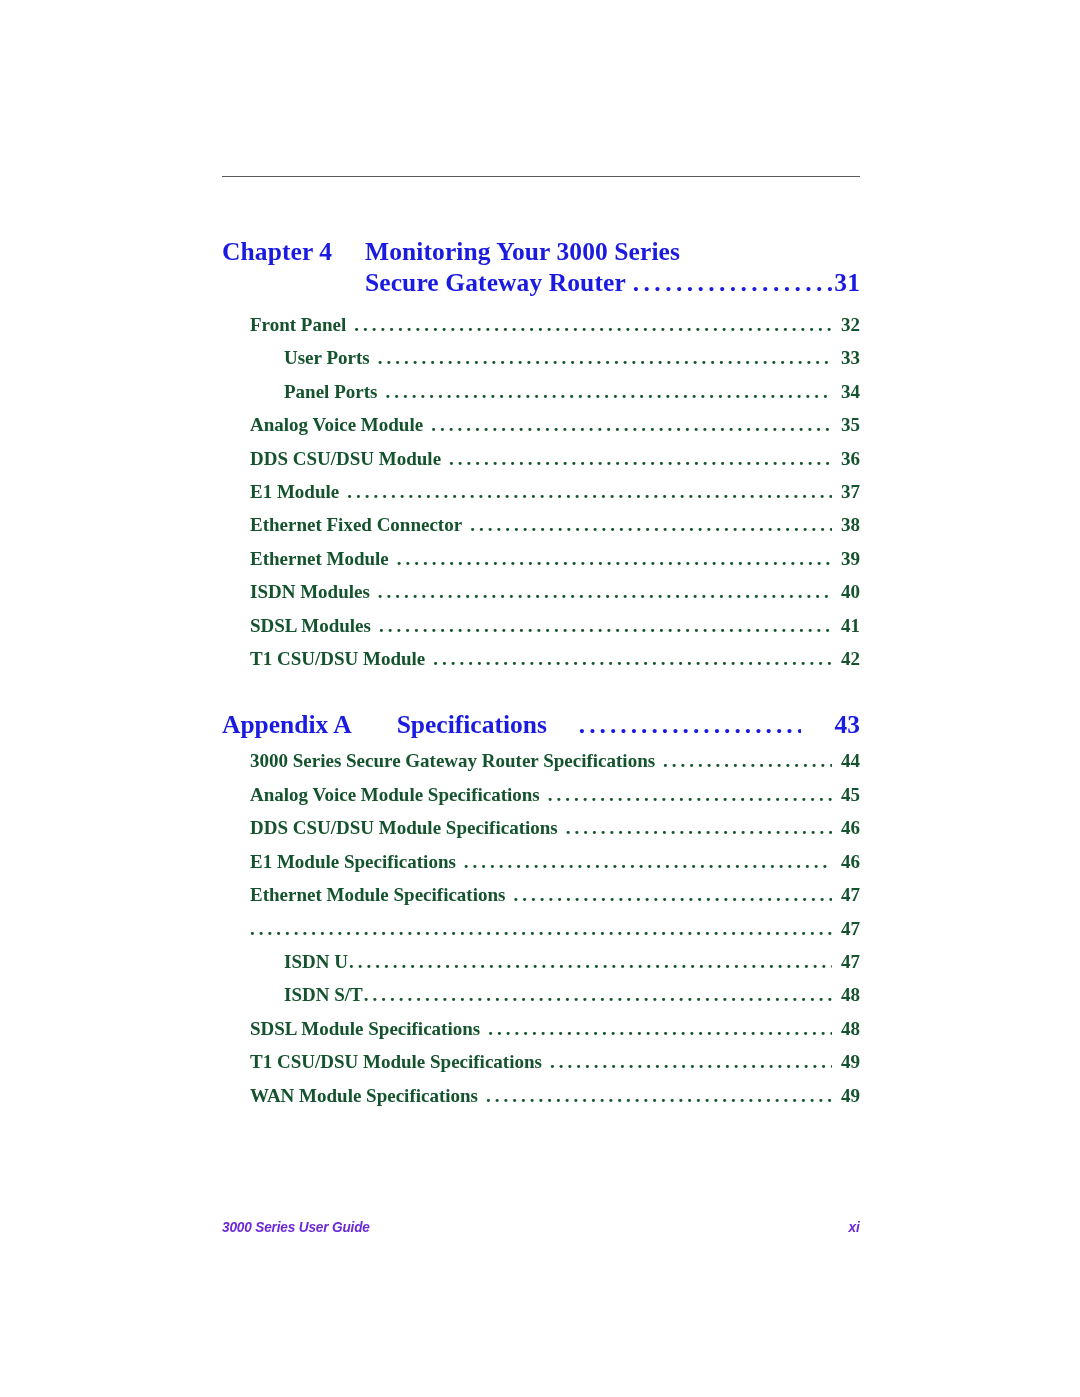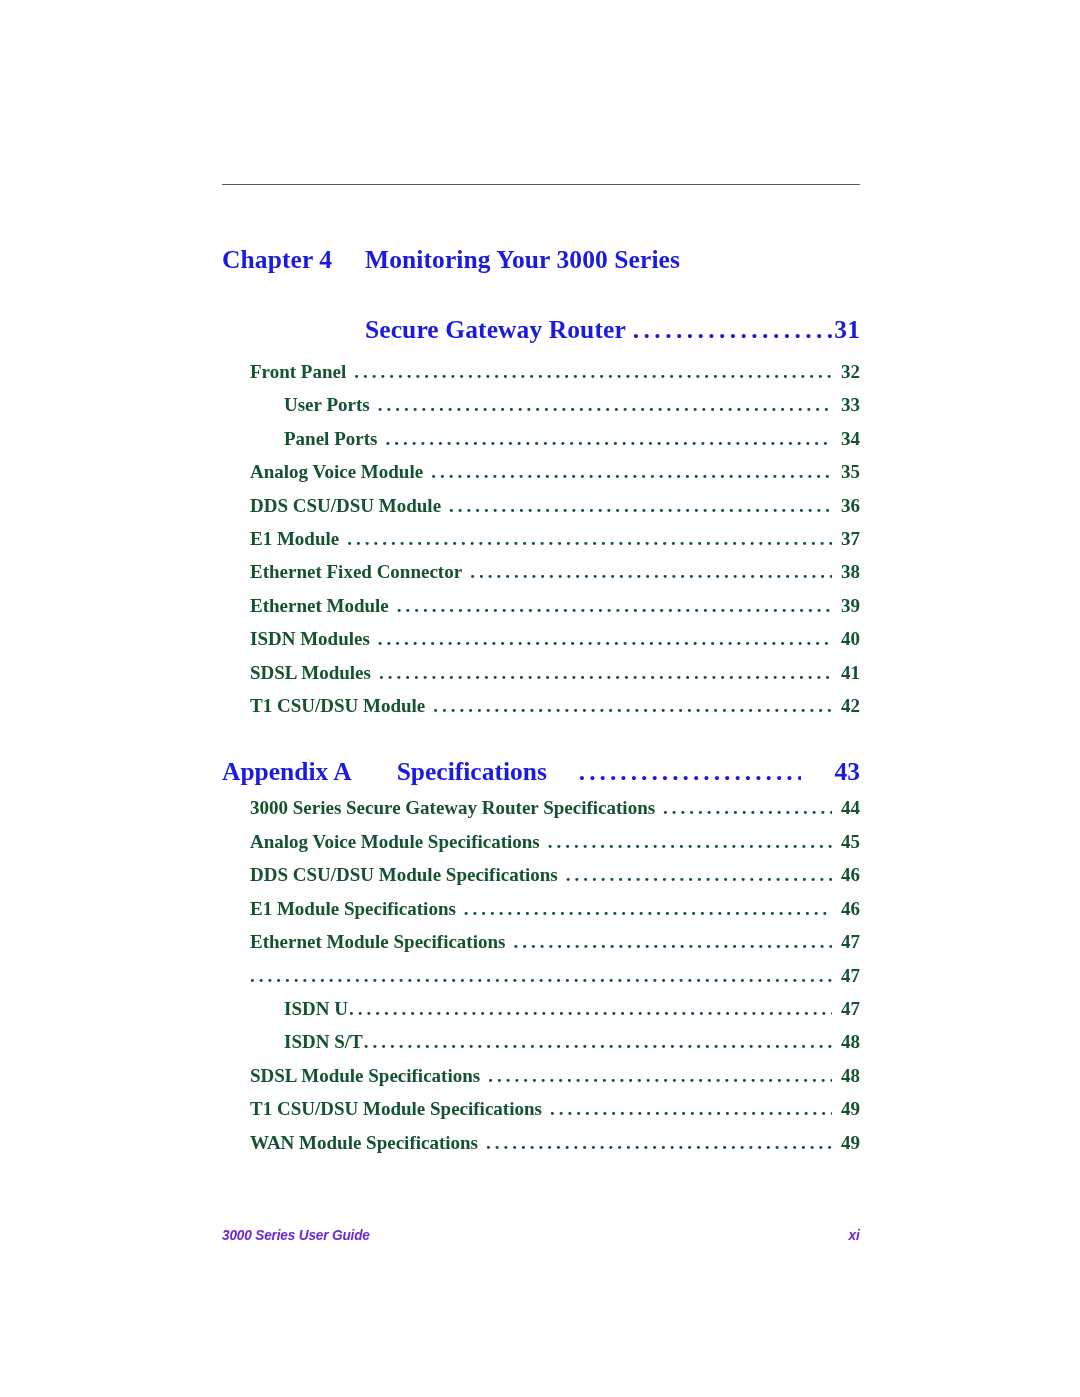--- a/index.html
+++ b/index.html
@@ -10,21 +10,21 @@
     width: 1080px;
     height: 1397px;
     background: #ffffff;
     font-family: "Liberation Serif", "DejaVu Serif", serif;
     overflow: hidden;
     position: relative;
   }
 
   .page {
     position: absolute;
-    left: 0; top: 8px;
+    left: 0; top: 0;
     width: 1080px;
     height: 1006px;
   }
 
   
   .header-rule {
     position: absolute;
     left: 222px;
     top: 176px;
     width: 638px;
@@ -65,21 +65,20 @@
     align-items: baseline;
     white-space: nowrap;
   }
   .chapter-head .row2 .spacer {
     width: 143px;
     flex: 0 0 143px;
   }
   .chapter-head .row2 .ch-title2 {
     flex: 0 0 auto;
     padding-right: 7px;
-    margin-top: 39px;
   }
 
   
   .leader {
     flex: 1 1 auto;
     overflow: hidden;
     white-space: nowrap;
     min-width: 0;
     letter-spacing: 4.4px;
   }

